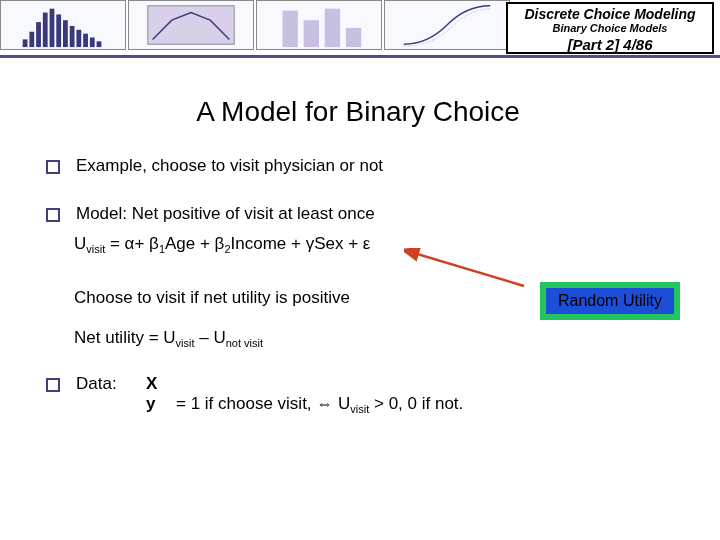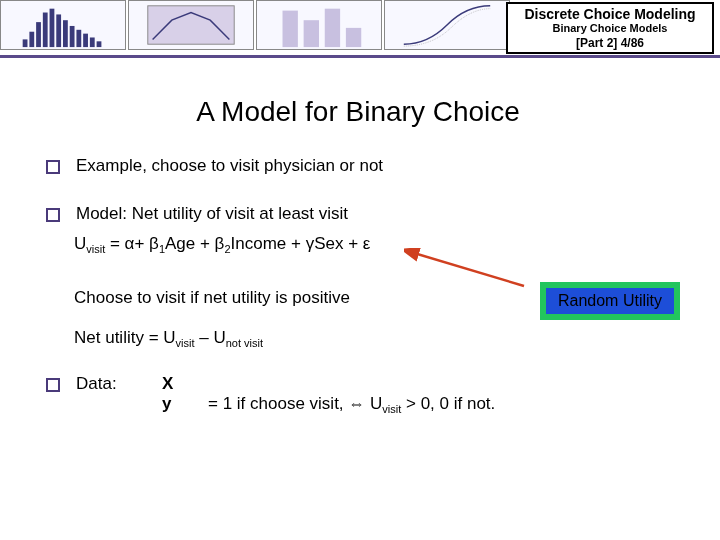--- a/index.html
+++ b/index.html
@@ -9,20 +9,21 @@
     height: 540px;
     font-family: Arial, Helvetica, sans-serif;
     background: #fff;
     position: relative;
     overflow: hidden;
   }
   .header {
     position: relative;
     height: 55px;
     border-bottom: 3px solid #5a4a8a;
+    font-style: italic;
   }
   .header-charts {
     position: absolute;
     left: 0;
     top: 0;
     height: 50px;
     width: 510px;
     display: flex;
     gap: 2px;
     align-items: stretch;
@@ -49,21 +50,21 @@
     font-weight: bold;
     font-size: 14px;
     margin-top: 2px;
   }
   .header-sub {
     font-weight: bold;
     font-size: 11px;
   }
   .header-part {
     font-weight: bold;
-    font-size: 12px;
+    font-size: 15px;
     margin-top: 2px;
   }
   .content {
     padding: 20px 50px 10px 46px;
     position: relative;
   }
   .main-title {
     font-size: 28px;
     font-family: Arial, sans-serif;
     text-align: center;
@@ -102,21 +103,20 @@
     background: #1d4ed8;
   }
   .arrow-svg {
     position: absolute;
     pointer-events: none;
   }
   .data-row {
     display: flex;
     align-items: flex-start;
     font-size: 17px;
-    gap: 16px;
   }
   .data-label { width: 70px; }
   .data-var { width: 30px; font-weight: bold; }
   .data-def { flex: 1; }
 </style>
 </head>
 <body>
 
 <div class="header">
   <div class="header-charts">
@@ -168,21 +168,21 @@
   <div class="main-title">A Model for Binary Choice</div>
 
 
   <div class="bullet-row">
     <div class="bullet"></div>
     <div class="bullet-text">Example, choose to visit physician or not</div>
   </div>
 
   <div class="bullet-row tight">
     <div class="bullet"></div>
-    <div class="bullet-text">Model:  Net utility of visit at least visit</div>
+    <div class="bullet-text">Model:  Net positive of visit at least once</div>
   </div>
 
   <div class="indent-block" style="">
     <span>U</span><span class="sub">visit</span><span>   =  α+ β</span><span class="sub">1</span><span>Age + β</span><span class="sub">2</span><span>Income + γSex + ε</span>
   </div>
 
   <div class="indent-block" style="position:relative; margin-top:33px; margin-bottom:20px;">
     <span>Choose to visit if net utility is positive</span>
     <div class="ru-box">Random Utility</div>
     <svg class="arrow-svg" style="left:330px; top:-40px; width:130px; height:40px;">

